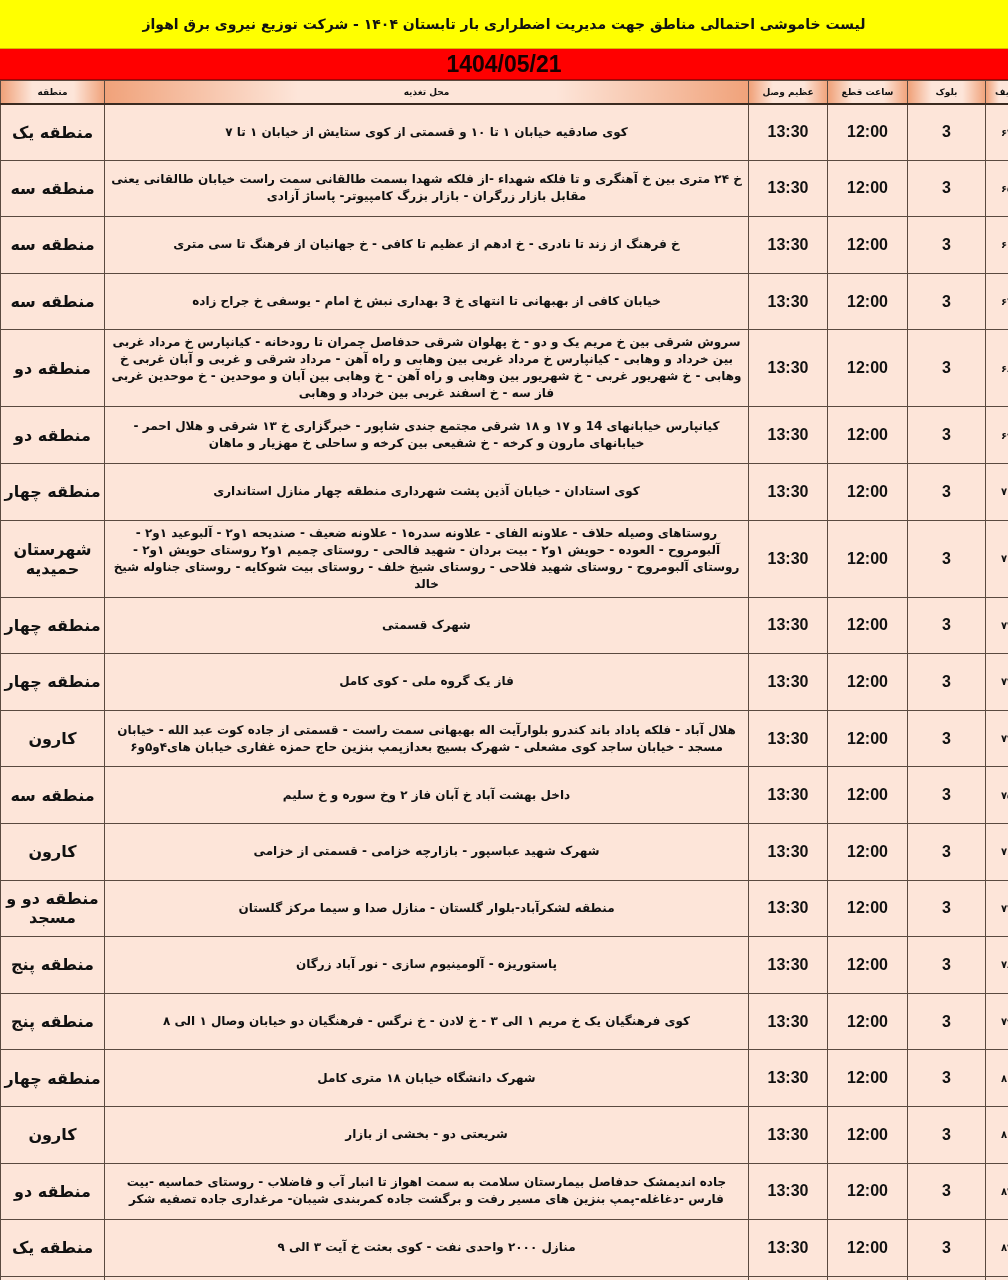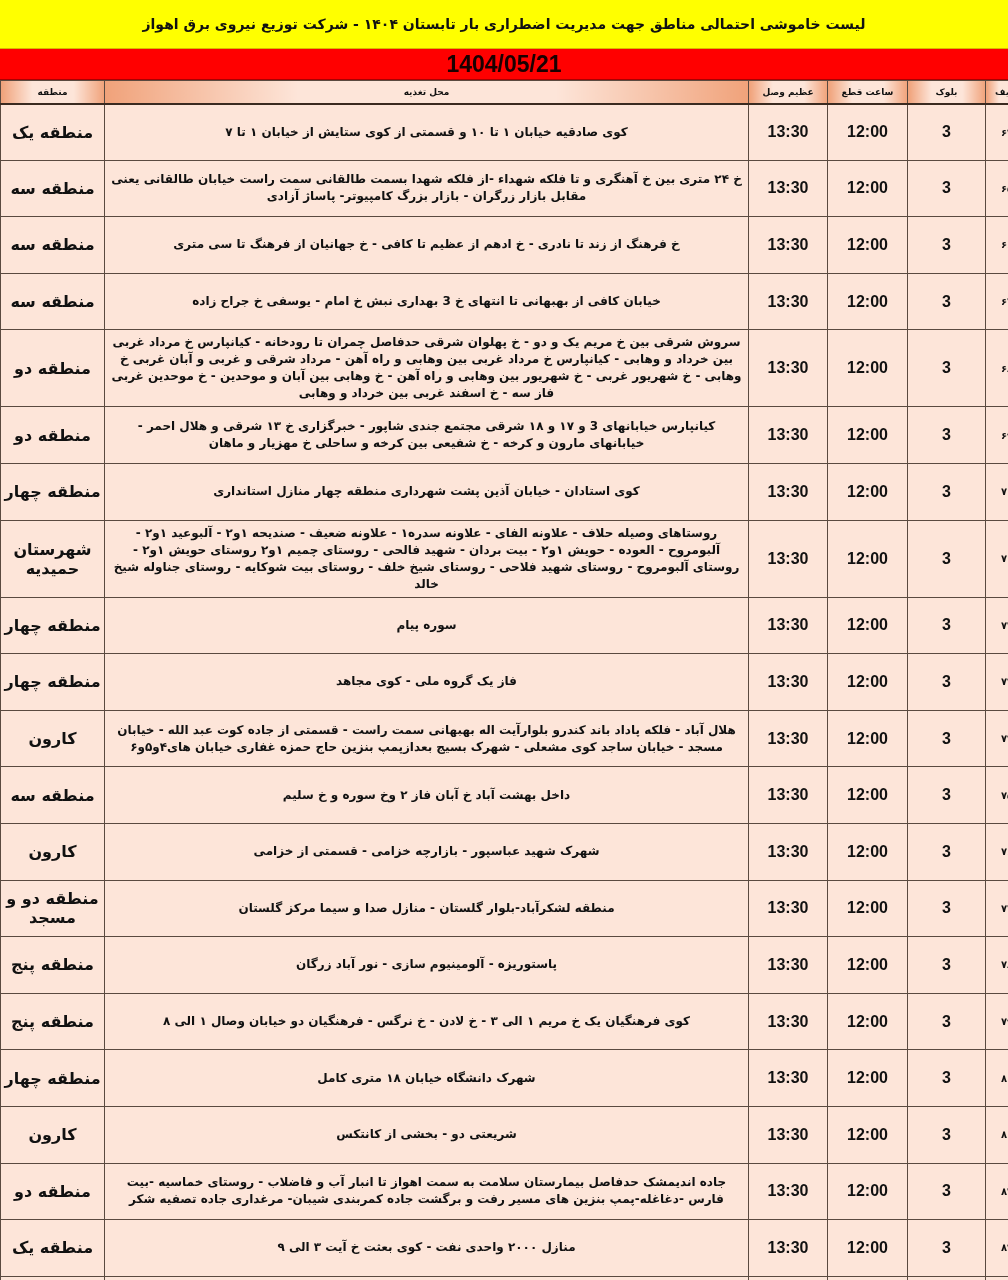--- a/index.html
+++ b/index.html
@@ -120,21 +120,21 @@
         <td class="num">12:00</td>
         <td class="num">13:30</td>
         <td class="loc">سروش شرقی بین خ مریم یک و دو - خ پهلوان شرقی حدفاصل چمران تا رودخانه - کیانپارس خ مرداد غربی بین خرداد و وهابی - کیانپارس خ مرداد غربی بین وهابی و راه آهن - مرداد شرقی و غربی و آبان غربی خ وهابی - خ شهریور غربی - خ شهریور بین وهابی و راه آهن - خ وهابی بین آبان و موحدین - خ موحدین غربی فاز سه - خ اسفند غربی بین خرداد و وهابی</td>
         <td class="zone">منطقه دو</td>
       </tr>
       <tr>
         <td class="radif">۶۹</td>
         <td class="num">3</td>
         <td class="num">12:00</td>
         <td class="num">13:30</td>
-        <td class="loc">کیانپارس خیابانهای 3 و ۱۷ و ۱۸ شرقی مجتمع جندی شاپور - خبرگزاری خ ۱۳ شرقی و هلال احمر - خیابانهای مارون و کرخه - خ شفیعی بین کرخه و ساحلی خ مهزیار و ماهان</td>
+        <td class="loc">کیانپارس خیابانهای 14 و ۱۷ و ۱۸ شرقی مجتمع جندی شاپور - خبرگزاری خ ۱۳ شرقی و هلال احمر - خیابانهای مارون و کرخه - خ شفیعی بین کرخه و ساحلی خ مهزیار و ماهان</td>
         <td class="zone">منطقه دو</td>
       </tr>
       <tr>
         <td class="radif">۷۰</td>
         <td class="num">3</td>
         <td class="num">12:00</td>
         <td class="num">13:30</td>
         <td class="loc">کوی استادان - خیابان آذین پشت شهرداری منطقه چهار منازل استانداری</td>
         <td class="zone">منطقه چهار</td>
       </tr>
@@ -144,29 +144,29 @@
         <td class="num">12:00</td>
         <td class="num">13:30</td>
         <td class="loc">روستاهای وصیله حلاف - علاونه الفای - علاونه سدره۱ - علاونه ضعیف - صندیحه ۱و۲ - آلبوعید ۱و۲ - آلبومروح - العوده - حویش ۱و۲ - بیت بردان - شهید فالحی - روستای چمیم ۱و۲ روستای حویش ۱و۲ - روستای آلبومروح - روستای شهید فلاحی - روستای شیخ خلف - روستای بیت شوکایه - روستای جناوله شیخ خالد</td>
         <td class="zone">شهرستان حمیدیه</td>
       </tr>
       <tr>
         <td class="radif">۷۲</td>
         <td class="num">3</td>
         <td class="num">12:00</td>
         <td class="num">13:30</td>
-        <td class="loc">سوره پیام</td>
+        <td class="loc">شهرک قسمتی</td>
         <td class="zone">منطقه چهار</td>
       </tr>
       <tr>
         <td class="radif">۷۳</td>
         <td class="num">3</td>
         <td class="num">12:00</td>
         <td class="num">13:30</td>
-        <td class="loc">فاز یک گروه ملی - کوی مجاهد</td>
+        <td class="loc">فاز یک گروه ملی - کوی کامل</td>
         <td class="zone">منطقه چهار</td>
       </tr>
       <tr>
         <td class="radif">۷۴</td>
         <td class="num">3</td>
         <td class="num">12:00</td>
         <td class="num">13:30</td>
         <td class="loc">هلال آباد - فلکه پاداد باند کندرو بلوارآیت اله بهبهانی سمت راست - قسمتی از جاده کوت عبد الله - خیابان مسجد - خیابان ساجد کوی مشعلی - شهرک بسیج بعدازپمپ بنزین حاج حمزه غفاری خیابان های۴و۵و۶</td>
         <td class="zone">کارون</td>
       </tr>
@@ -216,21 +216,21 @@
         <td class="num">12:00</td>
         <td class="num">13:30</td>
         <td class="loc">شهرک دانشگاه خیابان ۱۸ متری کامل</td>
         <td class="zone">منطقه چهار</td>
       </tr>
       <tr>
         <td class="radif">۸۱</td>
         <td class="num">3</td>
         <td class="num">12:00</td>
         <td class="num">13:30</td>
-        <td class="loc">شریعتی دو - بخشی از کانتکس</td>
+        <td class="loc">شریعتی دو - بخشی از بازار</td>
         <td class="zone">کارون</td>
       </tr>
       <tr>
         <td class="radif">۸۲</td>
         <td class="num">3</td>
         <td class="num">12:00</td>
         <td class="num">13:30</td>
         <td class="loc">جاده اندیمشک حدفاصل بیمارستان سلامت به سمت اهواز تا انبار آب و فاضلاب - روستای خماسیه -بیت فارس -دغاغله-پمپ بنزین های مسیر رفت و برگشت جاده کمربندی شیبان- مرغداری جاده تصفیه شکر</td>
         <td class="zone">منطقه دو</td>
       </tr>

